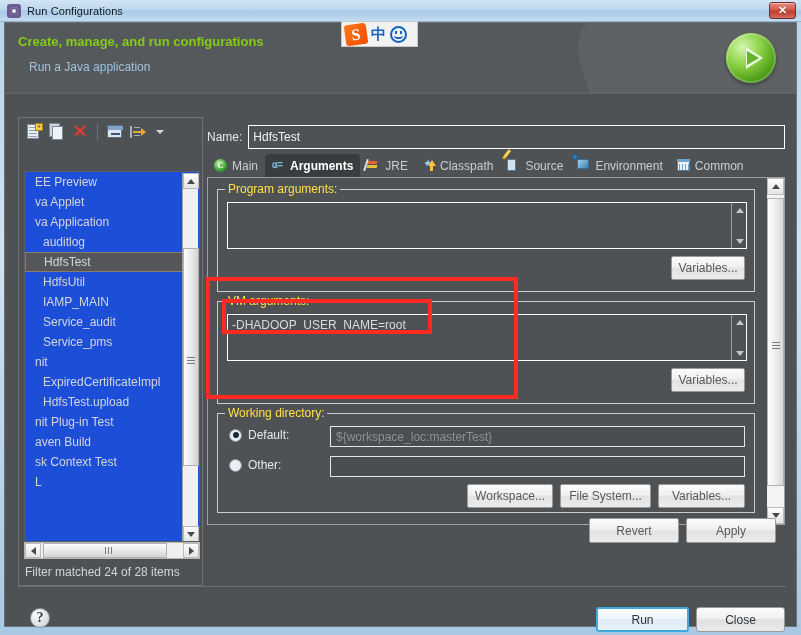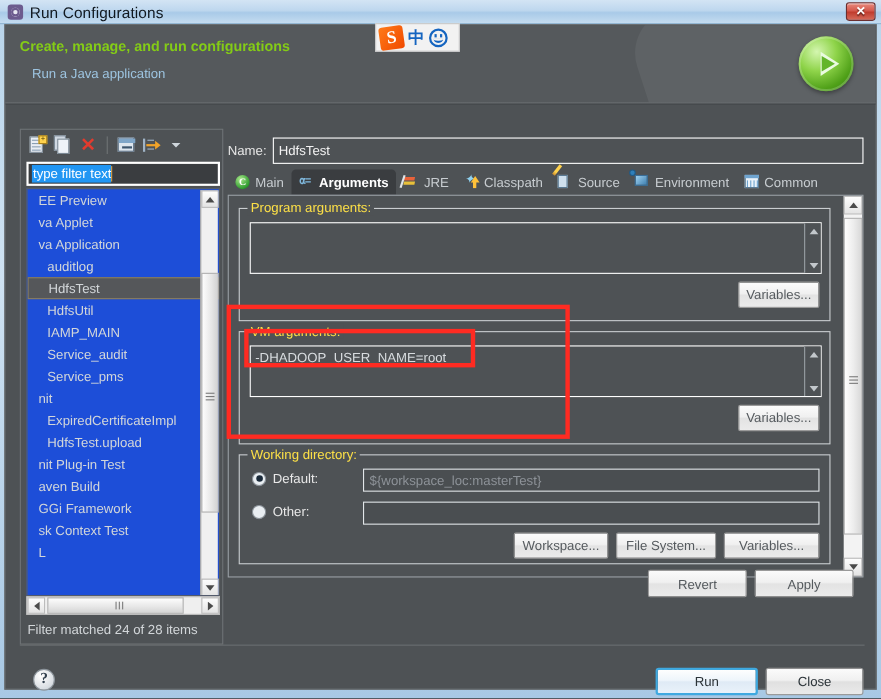--- a/index.html
+++ b/index.html
@@ -30,21 +30,21 @@
   #title-icon .gear-outer {
     position: absolute; left: 1px; top: 1px; width: 14px; height: 14px;
     background: #6c5b8e; border-radius: 3px;
   }
   #title-icon .gear-inner {
     position: absolute; left: 4px; top: 4px; width: 8px; height: 8px;
     background: #e8e8f2; border-radius: 50%;
     box-shadow: inset 0 0 0 2px #6c5b8e;
   }
   #title-text {
-    font-size: 14px; color: #10181f; letter-spacing: .1px;
+    font-size: 11px; color: #10181f; letter-spacing: .1px;
   }
   #close-btn {
     position: absolute; right: 5px; top: 2px;
     width: 27px; height: 17px;
     border: 1px solid #6b2f2f;
     border-radius: 3px;
     background: linear-gradient(to bottom, #e88a7e 0%, #d3564a 48%, #bf3a2c 52%, #d56a5a 100%);
     color: #fff; font-size: 11px; font-weight: bold;
     display: flex; align-items: center; justify-content: center;
     text-shadow: 0 1px 1px rgba(0,0,0,.45);
@@ -557,42 +557,37 @@
               <div class="dash"></div>
               <div class="shaft"></div>
               <div class="head"></div>
           </div>
         </div>
         <div class="tb-icon">
           <div class="caret-down"></div>
         </div>
       </div>
 
-      <div id="filter-input">
-        <span class="sel">type filter text</span>
-        <span class="caret"></span>
-      </div>
 
       <div id="tree-list">
         <div id="tree-rows">
             <div class="tree-row">EE Preview</div>
             <div class="tree-row">va Applet</div>
             <div class="tree-row">va Application</div>
             <div class="tree-row indent">auditlog</div>
             <div class="tree-row indent sel">HdfsTest</div>
             <div class="tree-row indent">HdfsUtil</div>
             <div class="tree-row indent">IAMP_MAIN</div>
             <div class="tree-row indent">Service_audit</div>
             <div class="tree-row indent">Service_pms</div>
             <div class="tree-row">nit</div>
             <div class="tree-row indent">ExpiredCertificateImpl</div>
             <div class="tree-row indent">HdfsTest.upload</div>
             <div class="tree-row">nit Plug-in Test</div>
             <div class="tree-row">aven Build</div>
-            <div class="tree-row">GGi Framework</div>
             <div class="tree-row">sk Context Test</div>
             <div class="tree-row">L</div>
           </div>
         <div id="tree-vscroll">
           <div class="up">
               <span class="sb-arrow-up"></span>
             </div>
           <div class="thumb">
               <span class="grip"></span>
             </div>

